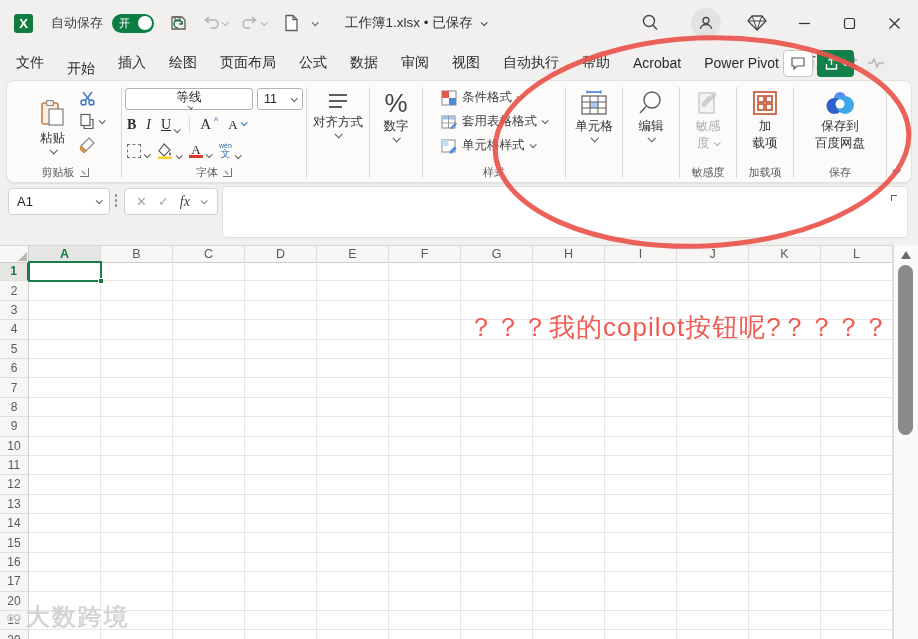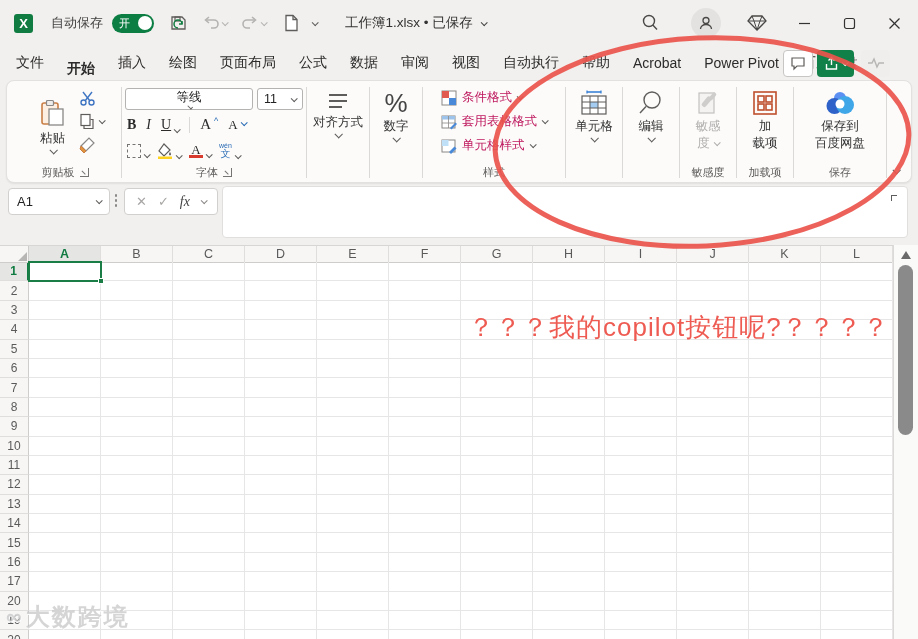--- a/index.html
+++ b/index.html
@@ -23,21 +23,21 @@
   .tb-icon { display:flex; align-items:center; justify-content:center; height:26px; padding:0 3px; }
   .tb-group { display:flex; align-items:center; gap:2px; }
   .doc-title { font-size:13.5px; color:#333; margin-left:28px; display:flex; align-items:center; gap:8px; }
   .win-controls { position:absolute; right:0; top:0; height:46px; display:flex; align-items:center; }
   .avatar-circle { width:30px; height:30px; border-radius:50%; background:#e4e2e0; display:flex; align-items:center; justify-content:center; }
 
   
   .tabrow { position:absolute; left:0; top:46px; width:896px; height:34px; display:flex; align-items:center; }
   .tabs { display:flex; align-items:center; gap:23px; margin-left:16px; }
   .tab { font-size:14px; color:#2b2b2b; position:relative; cursor:default; white-space:nowrap; }
-  .tab.active { font-weight:bold;margin-top:12px; }
+  .tab.active { font-weight:normal;margin-top:12px; }
   .tab.active::after { content:""; position:absolute; left:50%; transform:translateX(-50%); bottom:-7px; width:30px; height:3px; border-radius:2px; background:#107c41; }
   .tabrow-btn { position:absolute; height:27px; border-radius:4px; display:flex; align-items:center; justify-content:center; }
   .comment-btn { right:83px; width:30px; background:#fff; border:1px solid #c8c6c4; }
   .share-btn { right:42px; width:37px; background:#118049; color:#fff; gap:3px; }
   .activity-btn { right:6px; width:29px; background:#f0eeec; color:#b8b6b4; }
 
   
   .ribbon { position:absolute; left:6px; top:80px; width:906px; height:103px; background:#fcfbfa; border:1px solid #e3e1df; border-radius:8px; box-shadow:0 1px 2px rgba(0,0,0,.07); display:flex; padding:2px 2px 0 2px; }
   .rgroup { display:flex; flex-direction:column; }
   .rgroup-content { flex:1; display:flex; align-items:stretch; justify-content:center; }
@@ -58,21 +58,21 @@
   .g-font { width:184px; }
   .font-rows { display:flex; flex-direction:column; padding-top:5px; gap:3px; }
   .combo { background:#fff; border:1px solid #b5b3b1; border-radius:3px; height:22px; display:flex; align-items:center; justify-content:space-between; padding:0 6px; font-size:12.5px; color:#222; }
   .font-row { display:flex; align-items:center; gap:10px; padding:0 2px; height:23px; }
   .fmt-letter { font-size:14px; color:#2b2b2b; font-family:"Liberation Serif","DejaVu Serif",serif; }
   .mini-chip { display:flex; align-items:flex-end; gap:3px; color:#5f5d5b; }
 
   
   .g-styles { width:142px; }
   .styles-col { display:flex; flex-direction:column; justify-content:flex-start; padding-top:6px; gap:7px; }
-  .style-item { display:flex; align-items:center; gap:5px; font-size:12.5px; color:#be185d; }
+  .style-item { display:flex; align-items:center; gap:5px; font-size:12.5px; color:#404040; }
 
   .ribbon-collapse { position:absolute; right:12px; bottom:8px; color:#5f5d5b; }
 
   
   .namebox { position:absolute; left:8px; top:188px; width:102px; height:27px; background:#fff; border:1px solid #d2d0ce; border-radius:4px; display:flex; align-items:center; justify-content:space-between; padding:0 8px; font-size:13px; color:#222; }
   .dots3 { position:absolute; left:114px; top:194px; width:4px; display:flex; flex-direction:column; gap:2.5px; align-items:center; }
   .dots3 i { width:2.5px; height:2.5px; border-radius:50%; background:#8a8886; }
   .fxbox { position:absolute; left:124px; top:188px; width:94px; height:27px; background:#fff; border:1px solid #d2d0ce; border-radius:4px; display:flex; align-items:center; justify-content:space-evenly; }
   .fx-x, .fx-check { color:#a8a6a4; font-size:13px; }
   .fx-label { font-style:italic; font-family:"Liberation Serif","DejaVu Serif",serif; font-size:14px; color:#444; }

